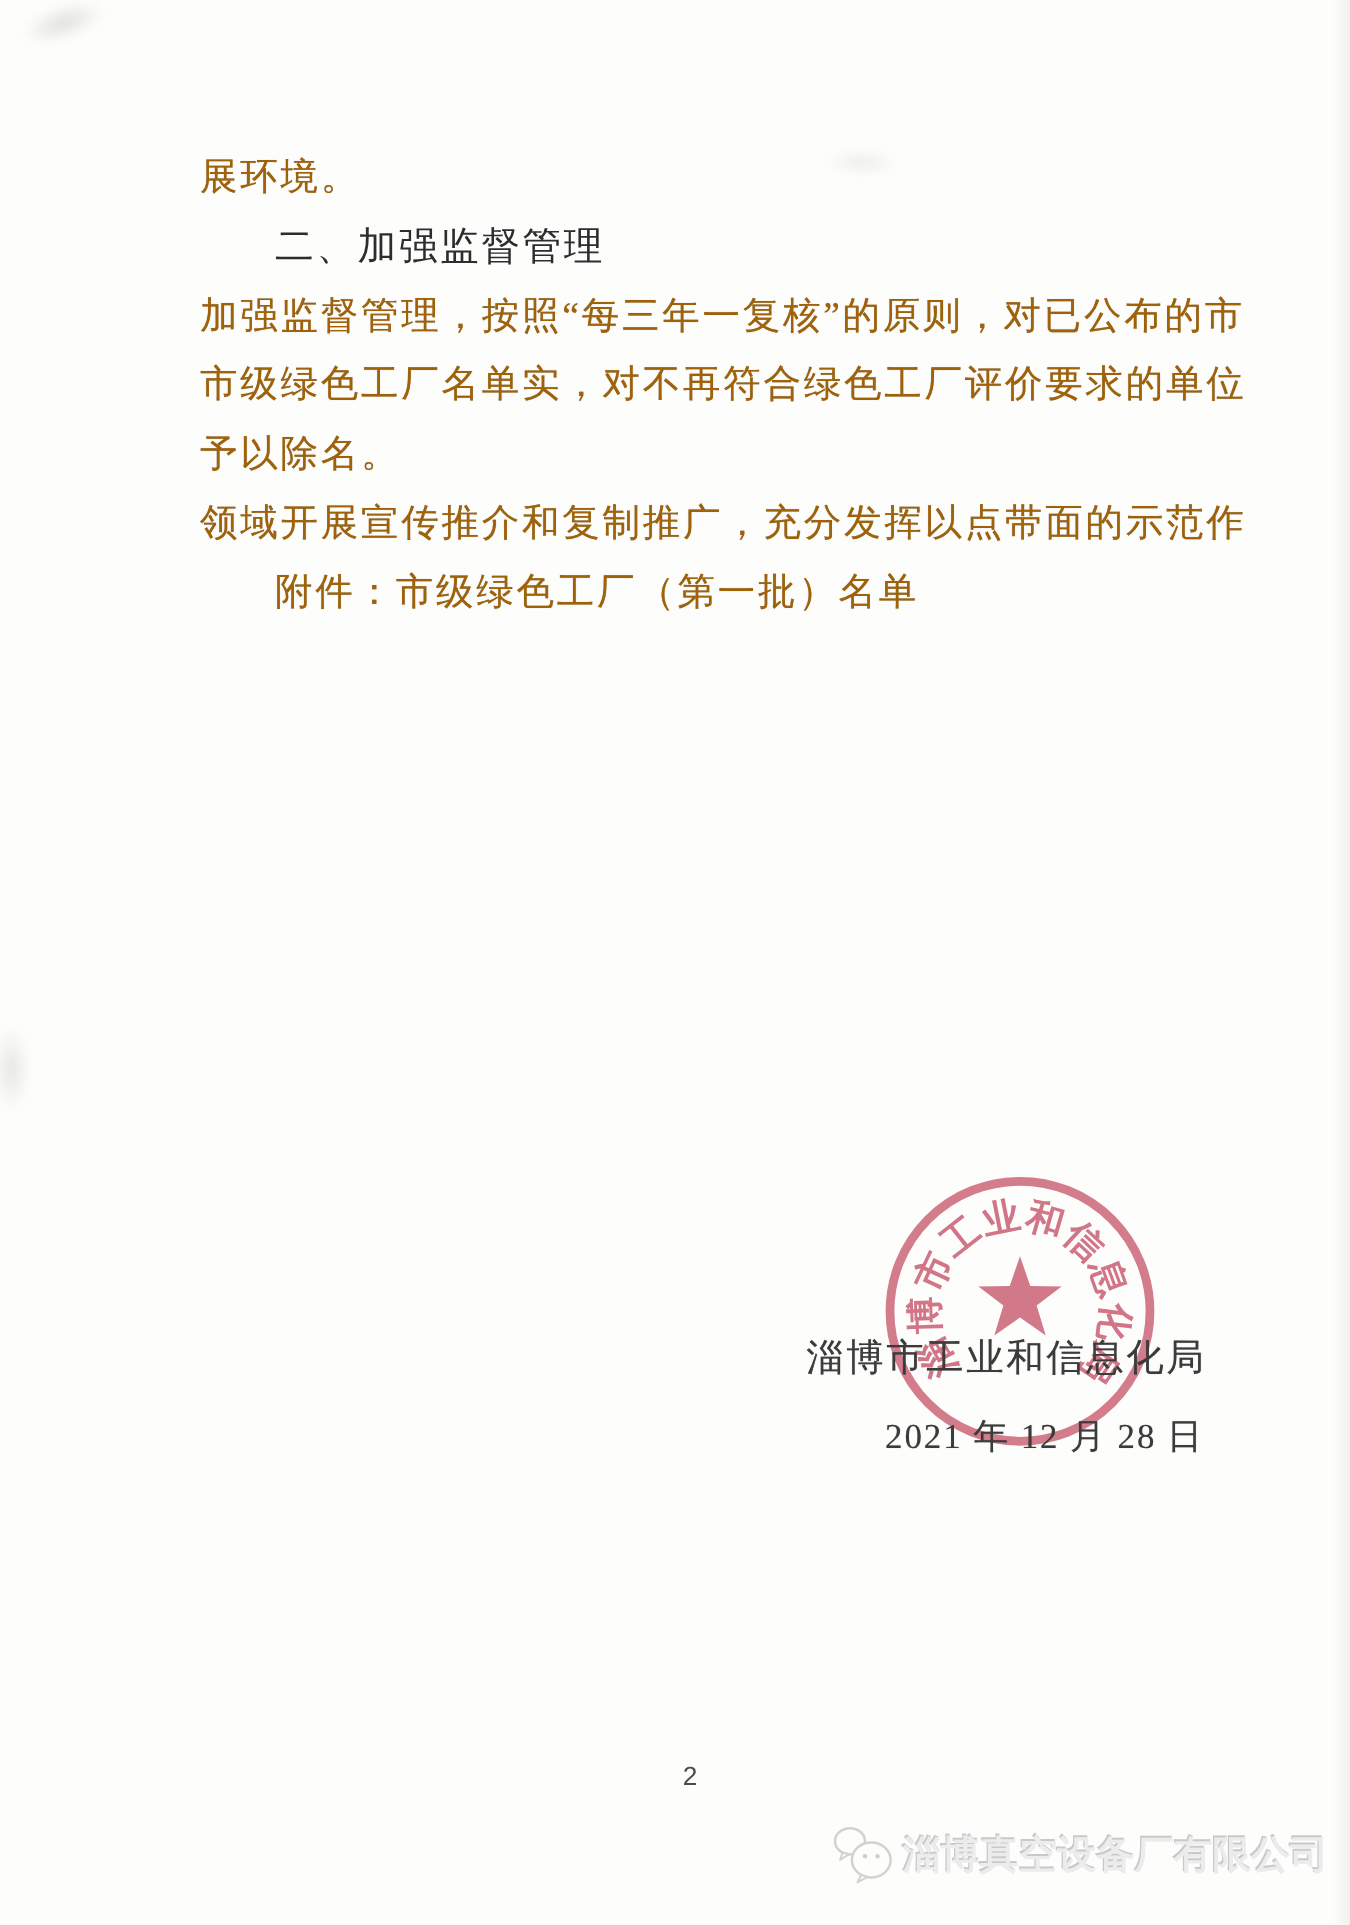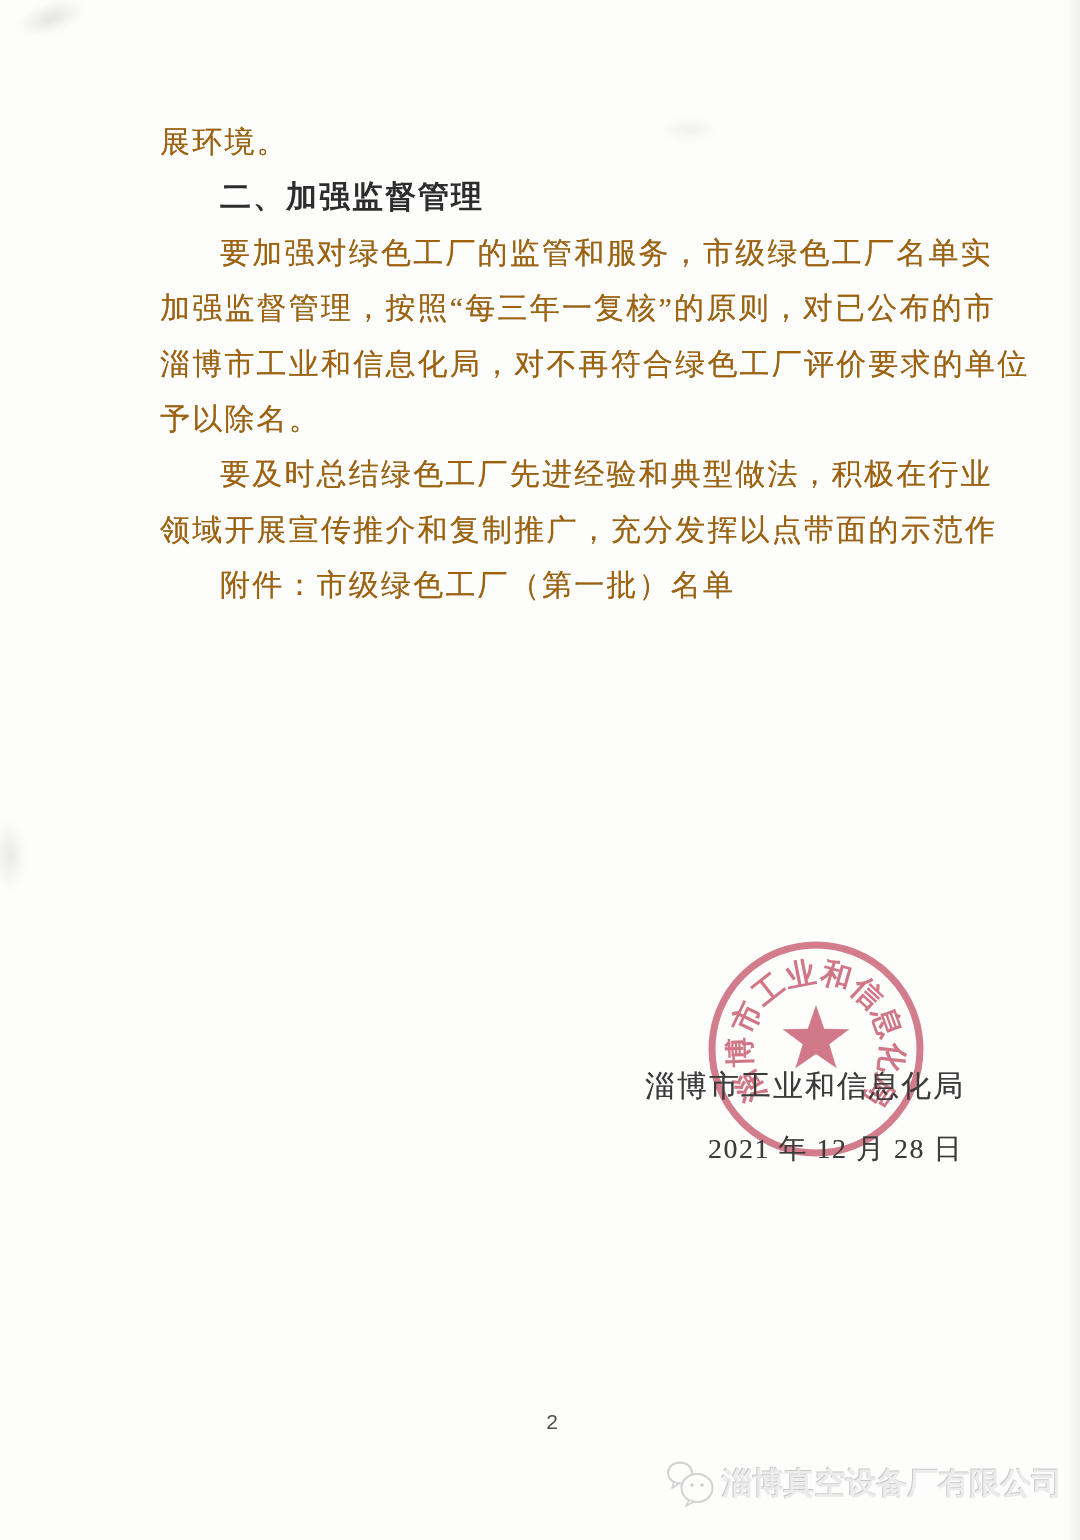--- a/index.html
+++ b/index.html
@@ -32,21 +32,21 @@
     line-height: 55.4px;
     font-size: 30px;
     letter-spacing: 2.2px;
     color: #a16207;
     white-space: nowrap;
     text-shadow: 0 0 .6px rgba(66,66,66,.55);
   }
   .doc-line.indent { padding-left: 60px; }
   .doc-line.heading {
     font-family: "Liberation Sans", "DejaVu Sans", sans-serif;
-    font-weight: 700;
+    font-weight: 400;
     font-size: 31px;
     letter-spacing: 2px;
     color: #2d2d2d;
     text-shadow: none;
   }
 
   .seal-svg { position: absolute; left: 703px; top: 936px; opacity: .88; }
   .seal-arc-text {
     font-family: "Liberation Sans", "DejaVu Sans", sans-serif;
     font-size: 30px;
@@ -92,25 +92,23 @@
 <div class="page">
 
   <div class="smudge smudge-1"></div>
   <div class="smudge smudge-2"></div>
   <div class="smudge smudge-3"></div>
   <div class="smudge smudge-4"></div>
 
   <main class="doc-lines">
     <p class="doc-line">展环境。</p>
     <p class="doc-line heading indent">二、加强监督管理</p>
-    <p class="doc-line indent">要加强对绿色工厂的监管和服务，市级绿色工厂名单实</p>
     <p class="doc-line">加强监督管理，按照“每三年一复核”的原则，对已公布的市</p>
-    <p class="doc-line">淄博市工业和信息化局，对不再符合绿色工厂评价要求的单位</p>
+    <p class="doc-line">市级绿色工厂名单实，对不再符合绿色工厂评价要求的单位</p>
     <p class="doc-line">予以除名。</p>
-    <p class="doc-line indent">要及时总结绿色工厂先进经验和典型做法，积极在行业</p>
     <p class="doc-line">领域开展宣传推介和复制推广，充分发挥以点带面的示范作</p>
     <p class="doc-line indent">附件：市级绿色工厂（第一批）名单</p>
   </main>
 
   <svg class="seal-svg" width="226" height="226" viewBox="0 0 226 226">
     <defs>
       <path id="sealArc" d="M 66.3,159.7 A 66,66 0 1 1 159.7,159.7" fill="none"></path>
     </defs>
     <circle cx="113" cy="113" r="104" fill="none" stroke-width="7" opacity="0.9" stroke="#c85a6e"></circle>
     <polygon opacity="0.92" points="113,69 121.2,92.7 146.3,93.2 126.3,108.3 133.6,132.3 113,118 92.4,132.3 99.7,108.3 79.7,93.2 104.8,92.7" fill="#c85a6e"></polygon>

